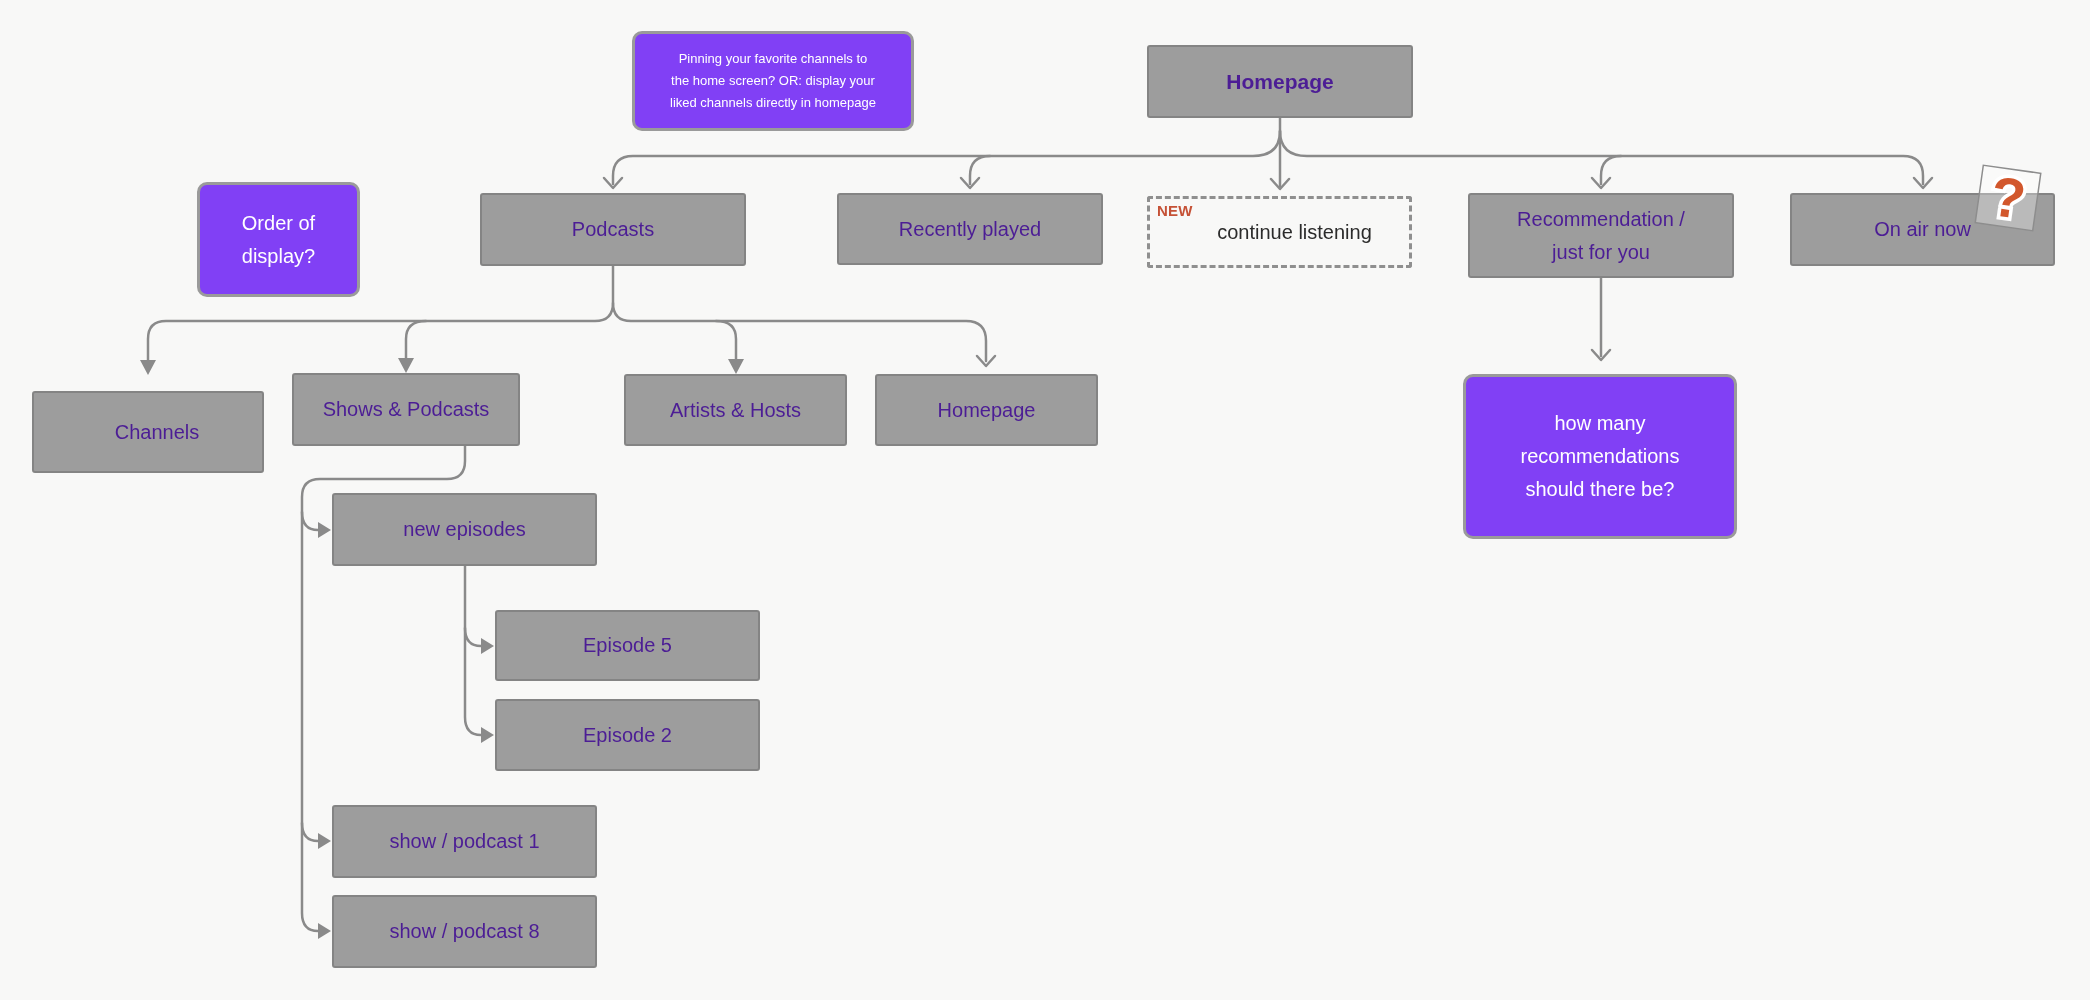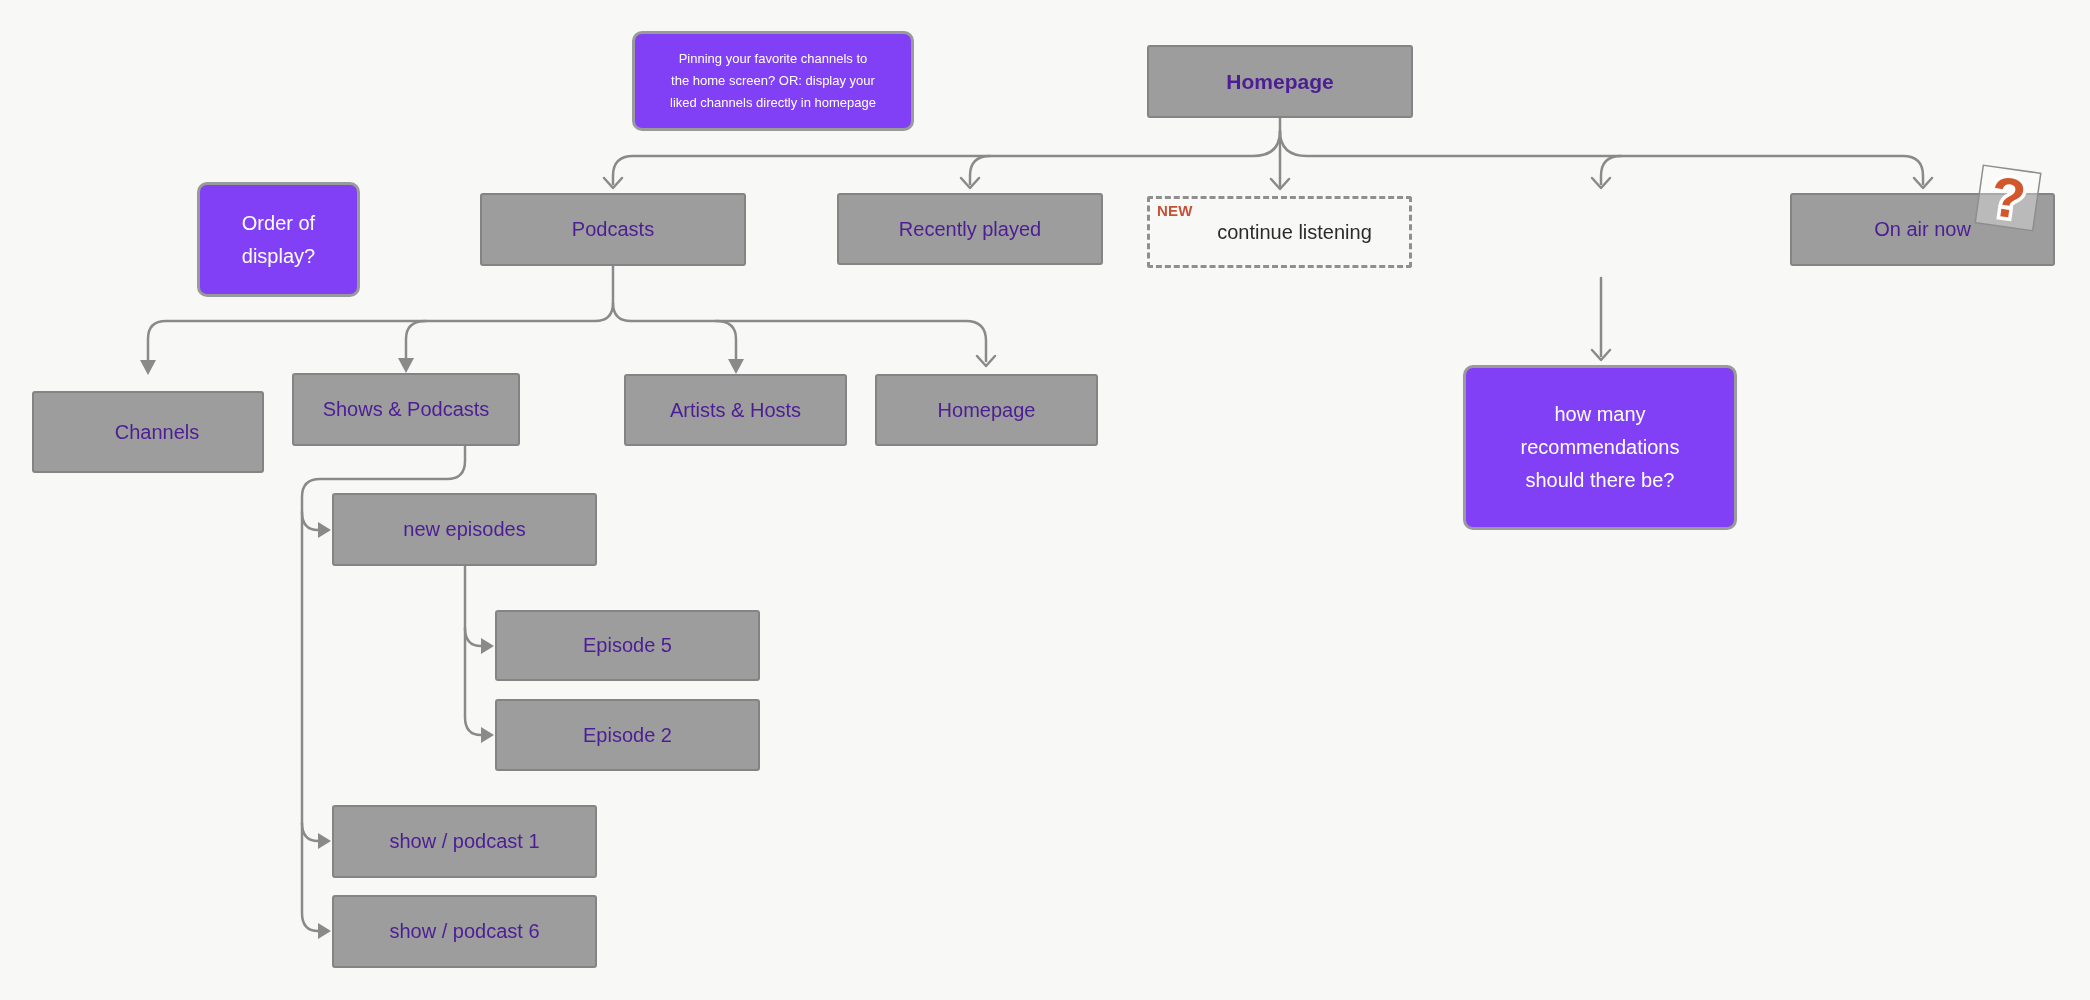--- a/index.html
+++ b/index.html
@@ -106,41 +106,44 @@
   </svg>
 
   <div class="node purple note-small" style="left:632px; top:31px; width:282px; height:100px;">
     <span style="width:210px;">Pinning your favorite channels to the home screen? OR: display your liked channels directly in homepage</span>
   </div>
 
   <div class="node purple note-big" style="left:197px; top:182px; width:163px; height:115px;">
     <span style="width:120px;">Order of display?</span>
   </div>
 
-  <div class="node purple note-big" style="left:1463px; top:365px; width:274px; height:165px;">
+  <div class="node purple note-big" style="left:1463px; top:374px; width:274px; height:165px;">
     <span style="width:200px;">how many recommendations should there be?</span>
   </div>
 
   <div class="node gray bold" style="left:1147px; top:45px; width:266px; height:73px;">
     <span>Homepage</span>
   </div>
 
   <div class="node gray" style="left:480px; top:193px; width:266px; height:73px;">
     <span>Podcasts</span>
   </div>
 
   <div class="node gray" style="left:837px; top:193px; width:266px; height:72px;">
     <span>Recently played</span>
   </div>
 
   <div class="node dashed" style="left:1147px; top:196px; width:265px; height:72px;">
     <span class="new-badge">NEW</span>
     <span class="cl-label">continue listening</span>
   </div>
 
+  <div class="node gray two-line" style="left:1468px; top:193px; width:266px; height:85px;">
+    <span style="width:190px;">Recommendation / just for you</span>
+  </div>
 
   <div class="node gray" style="left:1790px; top:193px; width:265px; height:73px;">
     <span>On air now</span>
   </div>
 
   <div class="sticker">
     <svg width="76" height="76" viewBox="0 0 76 76">
       <rect x="9" y="9" width="58" height="58" fill="rgba(255,255,255,0.30)" stroke="#8d8d8d" stroke-width="1.5"></rect>
       <text x="38" y="57" font-size="56" font-weight="bold" text-anchor="middle" font-family="Liberation Sans, sans-serif" fill="#d2572c" stroke="#ffffff" stroke-width="7" paint-order="stroke">?</text>
     </svg>
@@ -172,16 +175,16 @@
 
   <div class="node gray" style="left:495px; top:699px; width:265px; height:72px;">
     <span>Episode 2</span>
   </div>
 
   <div class="node gray" style="left:332px; top:805px; width:265px; height:73px;">
     <span>show / podcast 1</span>
   </div>
 
   <div class="node gray" style="left:332px; top:895px; width:265px; height:73px;">
-    <span>show / podcast 6</span>
+    <span>show / podcast 8</span>
   </div>
 
 </div>
 
 </body></html>

